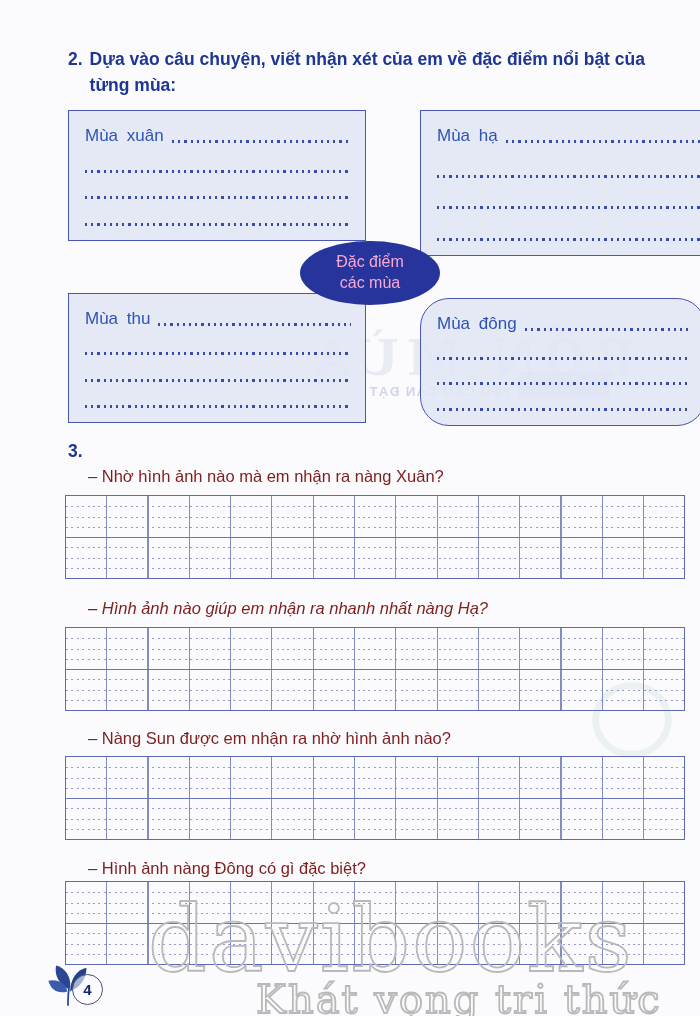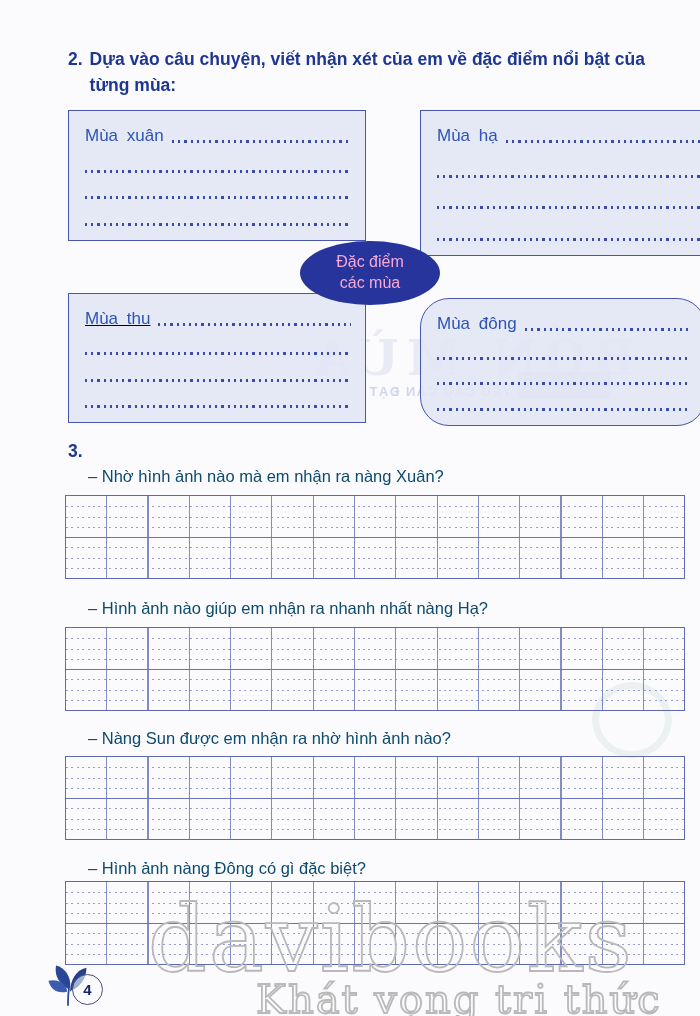--- a/index.html
+++ b/index.html
@@ -9,21 +9,21 @@
     font-family:"Liberation Sans", sans-serif;
   }
 
   
   .ex-heading {
     position:absolute; display:flex; gap:7px;
     font-weight:bold; font-size:17.5px; line-height:1.5; color:#1d3693;
   }
   .ex-heading .num { flex:0 0 auto; }
   .question {
-    position:absolute; font-size:16.5px; color:#0c4a6e; line-height:1.3;
+    position:absolute; font-size:16.5px; color:#7f1d1d; line-height:1.3;
   }
 
   
   .sbox {
     position:absolute; z-index:2; box-sizing:border-box;
     background:rgba(226,229,244,0.90);
     border:1.6px solid #4a55ae;
     padding:15px 14px 14px 16px;
     display:flex; flex-direction:column; justify-content:space-between;
   }
@@ -129,21 +129,21 @@
   <div class="sbox" style="left:420px; top:110px; width:306px; height:146px;">
     <div class="label-row">
       <span class="label">Mùa hạ</span>
       <span class="dots leader"></span>
     </div>
     <div class="dots dline"></div>
     <div class="dots dline"></div>
     <div class="dots dline"></div>
   </div>
 
-  <div class="sbox" style="left:68px; top:293px; width:298px; height:130px;text-decoration:underline;">
+  <div class="sbox" style="left:68px; top:293px; width:298px; height:130px;">
     <div class="label-row">
       <span class="label">Mùa thu</span>
       <span class="dots leader"></span>
     </div>
     <div class="dots dline"></div>
     <div class="dots dline"></div>
     <div class="dots dline"></div>
   </div>
 
   <div class="sbox" style="left:420px; top:298px; width:286px; height:128px;border-radius:29px;">
@@ -173,21 +173,21 @@
         <div class="gdot p75"></div>
       </div>
     <div class="wrow r2">
         <div class="gdot p25"></div>
         <div class="gdot p50"></div>
         <div class="gdot p75"></div>
       </div>
     <div class="wdiv"></div>
   </div>
 
-  <div class="question" style="left:88px; top:598px;">– Hình ảnh nào giúp em nhận ra nhanh nhất nàng Hạ?</div>
+  <div class="question" style="left:88px; top:598px;font-style:italic;">– Hình ảnh nào giúp em nhận ra nhanh nhất nàng Hạ?</div>
   <div class="wgrid" style="top:627px;">
     <div class="wrow r1">
         <div class="gdot p25"></div>
         <div class="gdot p50"></div>
         <div class="gdot p75"></div>
       </div>
     <div class="wrow r2">
         <div class="gdot p25"></div>
         <div class="gdot p50"></div>
         <div class="gdot p75"></div>

